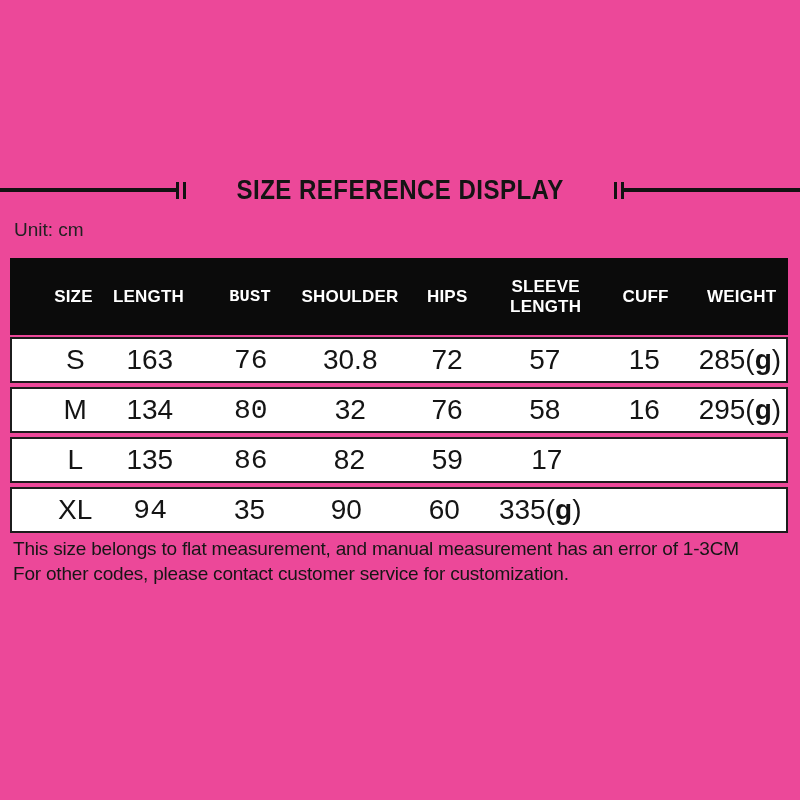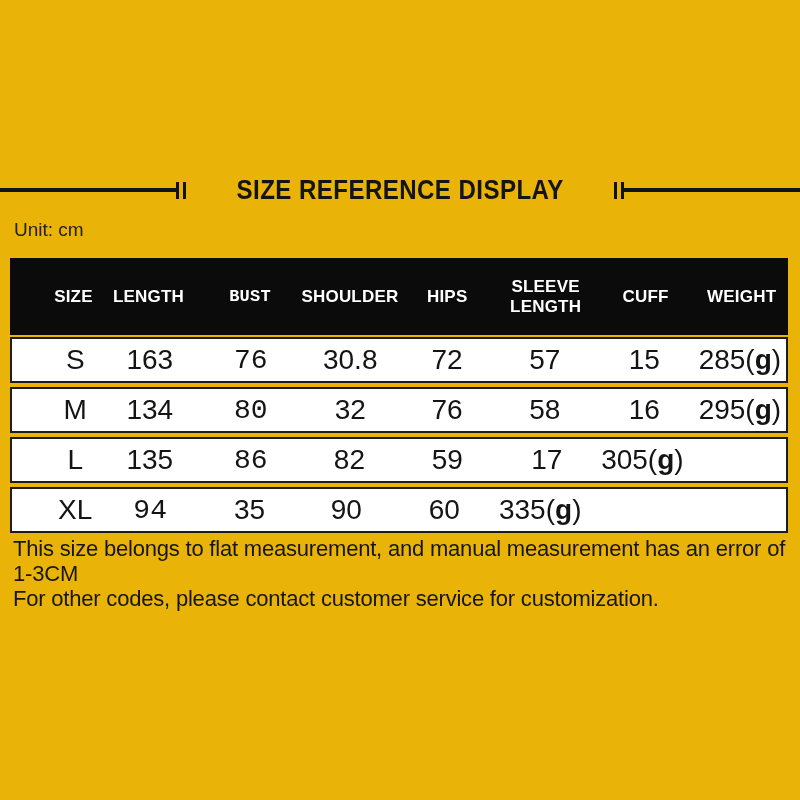--- a/index.html
+++ b/index.html
@@ -4,21 +4,21 @@
 <style>
   * { margin: 0; padding: 0; box-sizing: border-box; }
   html, body {
     width: 800px; height: 800px;
     background: #ffffff;
     font-family: "Liberation Sans", sans-serif;
     position: relative;
     overflow: hidden;
     color: #141414;
   }
-  .page { position: absolute; inset: 0; width: 800px; height: 800px; background:#eab308; }
+  .page { position: absolute; inset: 0; width: 800px; height: 800px; background:#ec4899; }
 
   
   .title-band {
     position: absolute; top: 171px; left: 0; width: 800px; height: 38px;
     display: flex; align-items: center;
   }
   .hline { flex: 1 1 auto; height: 4px; background: #121212; }
   .tick { width: 3px; height: 17px; background: #121212; flex: 0 0 auto; }
   .tick.gap-l { margin-left: 4px; }
   .tick.gap-r { margin-right: 4px; }
@@ -62,21 +62,21 @@
   .gbold { font-weight: bold; }
 
   
   .c0 { width: 11.3%; padding-left: 39px; } .c1 { width: 13.0%; } .c2 { width: 13.1%; font-family: Liberation Mono, monospace; }
   .c3 { width: 12.6%; } .c4 { width: 12.4%; } .c5 { width: 12.9%; }
   .c6 { width: 12.8%; } .c7 { width: 11.9%; }
 
   
   .notes { position: absolute; top: 536px; left: 13px; width: 780px; }
   .note-line {
-    font-size: 22px; line-height: 25px; color: #161616;
+    font-size: 19px; line-height: 25px; color: #161616;
     letter-spacing: -0.2px;
   }
 </style>
 </head>
 <body>
 
 <div class="page">
 
   <div class="title-band">
     <div class="hline"></div>
@@ -122,21 +122,20 @@
           <div class="td c6">16</div>
           <div class="td c7">295(<span class="gbold">g</span>)</div>
         </div>
         <div class="trow">
           <div class="td c0">L</div>
           <div class="td c1">135</div>
           <div class="td c2">86</div>
           <div class="td c4">82</div>
           <div class="td c5">59</div>
           <div class="td c6">17</div>
-          <div class="td c7">305(<span class="gbold">g</span>)</div>
         </div>
         <div class="trow">
           <div class="td c0">XL</div>
           <div class="td c2">94</div>
           <div class="td c3">35</div>
           <div class="td c4">90</div>
           <div class="td c5">60</div>
           <div class="td c7">335(<span class="gbold">g</span>)</div>
         </div>
       </div>

